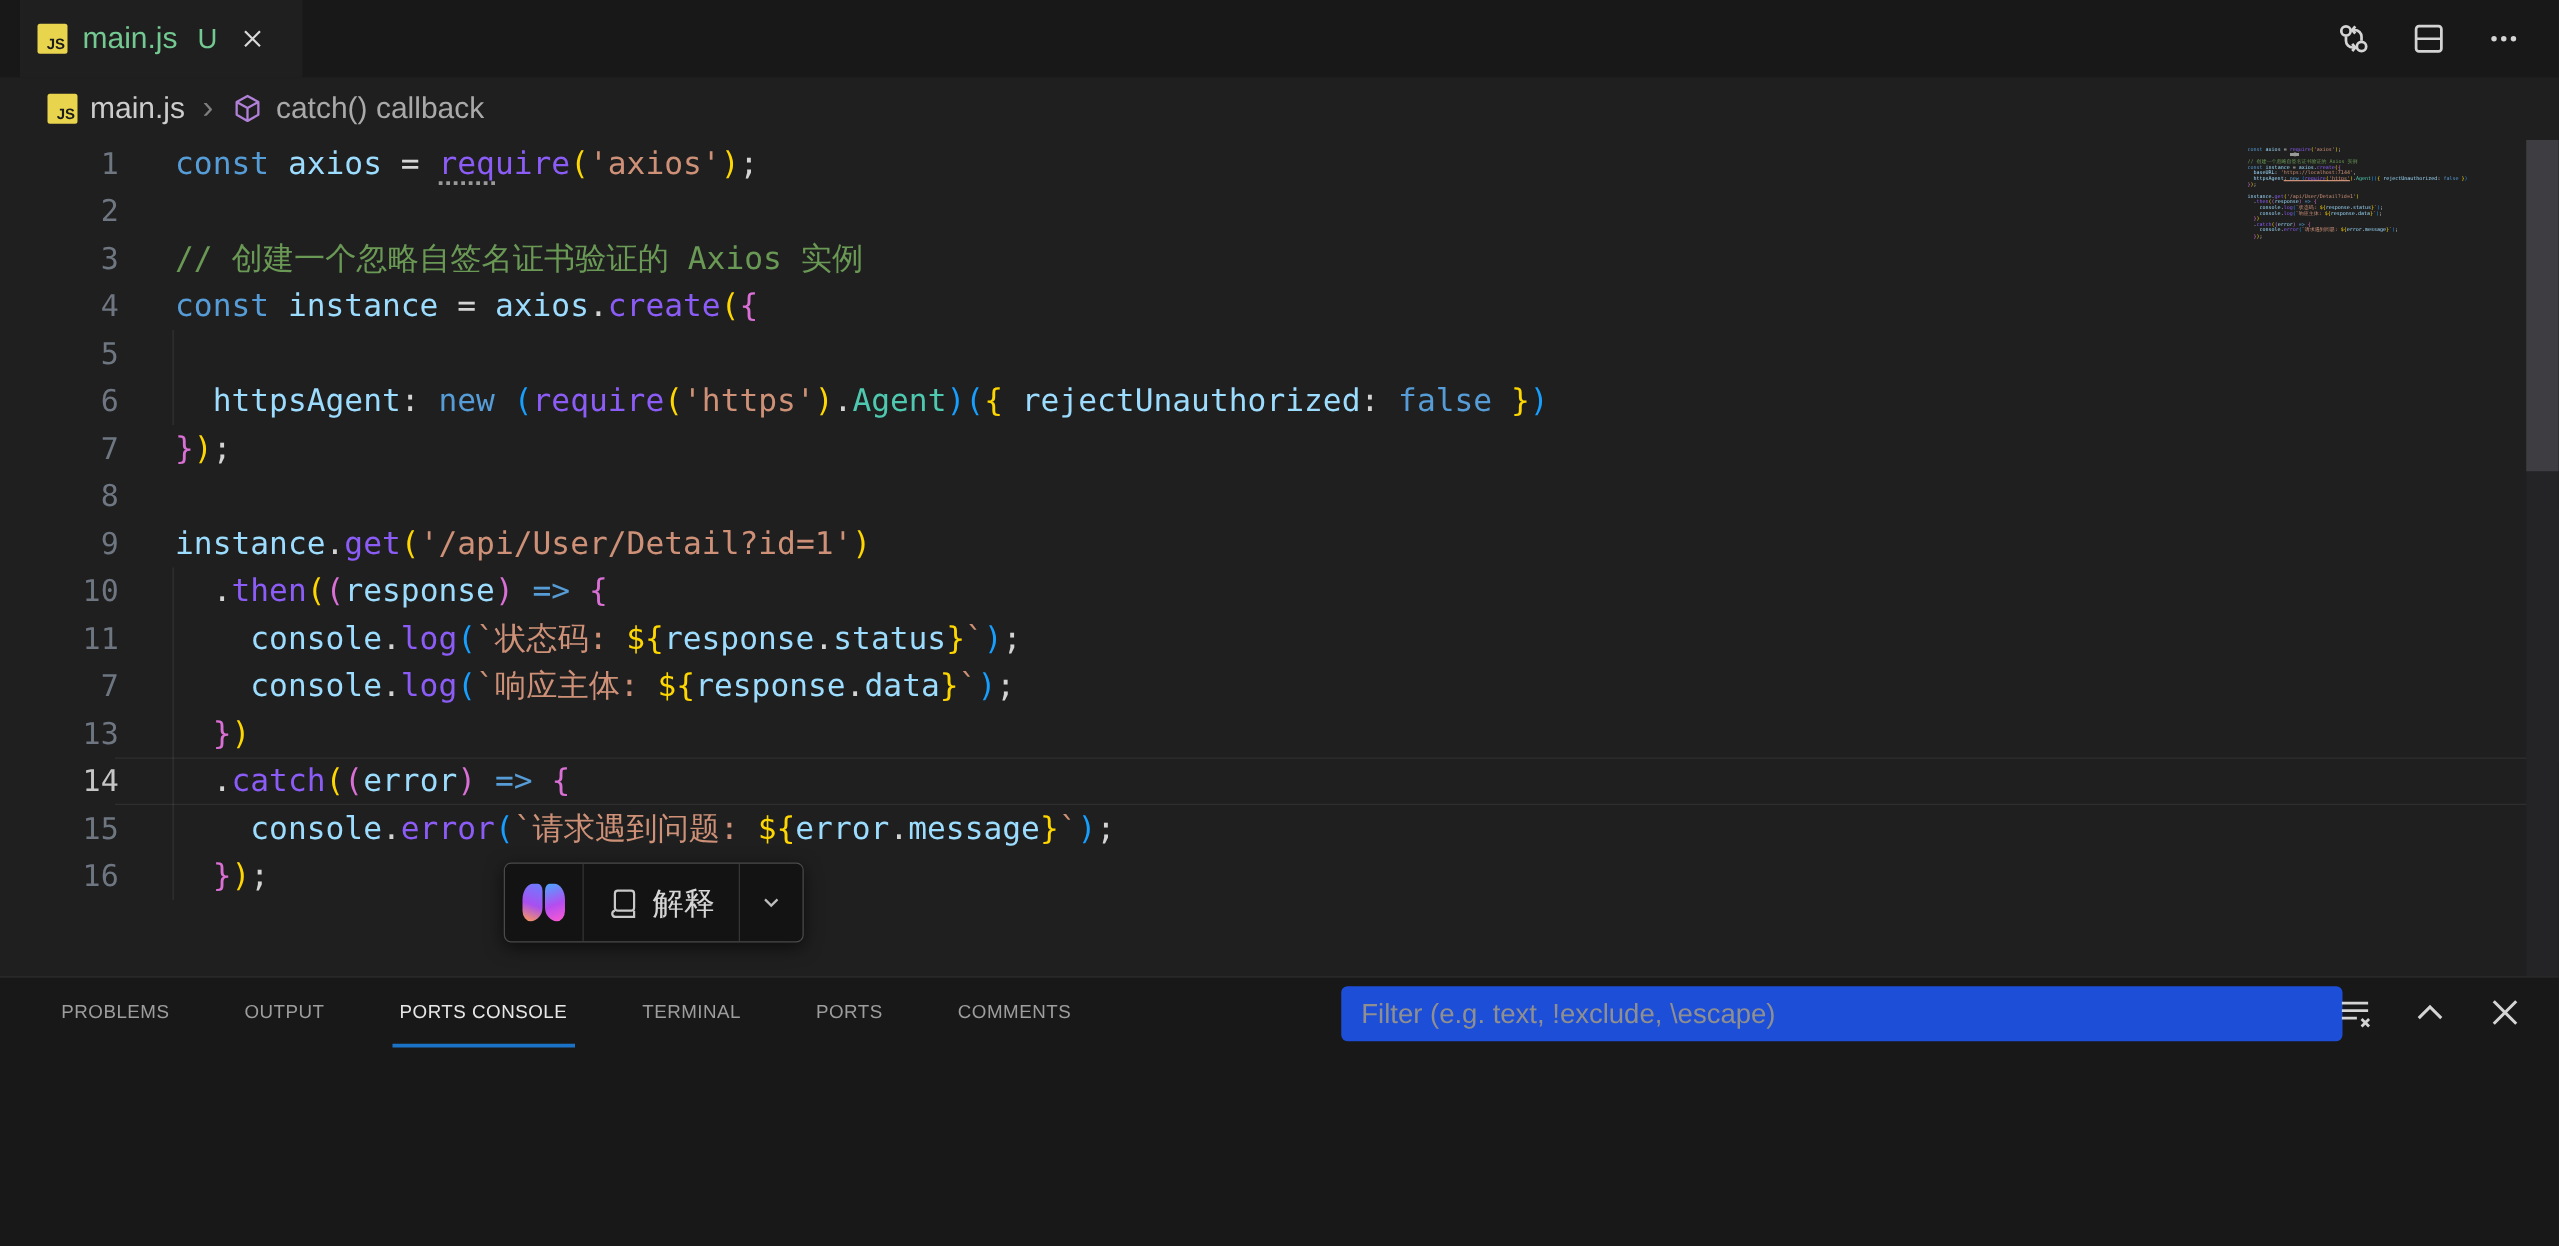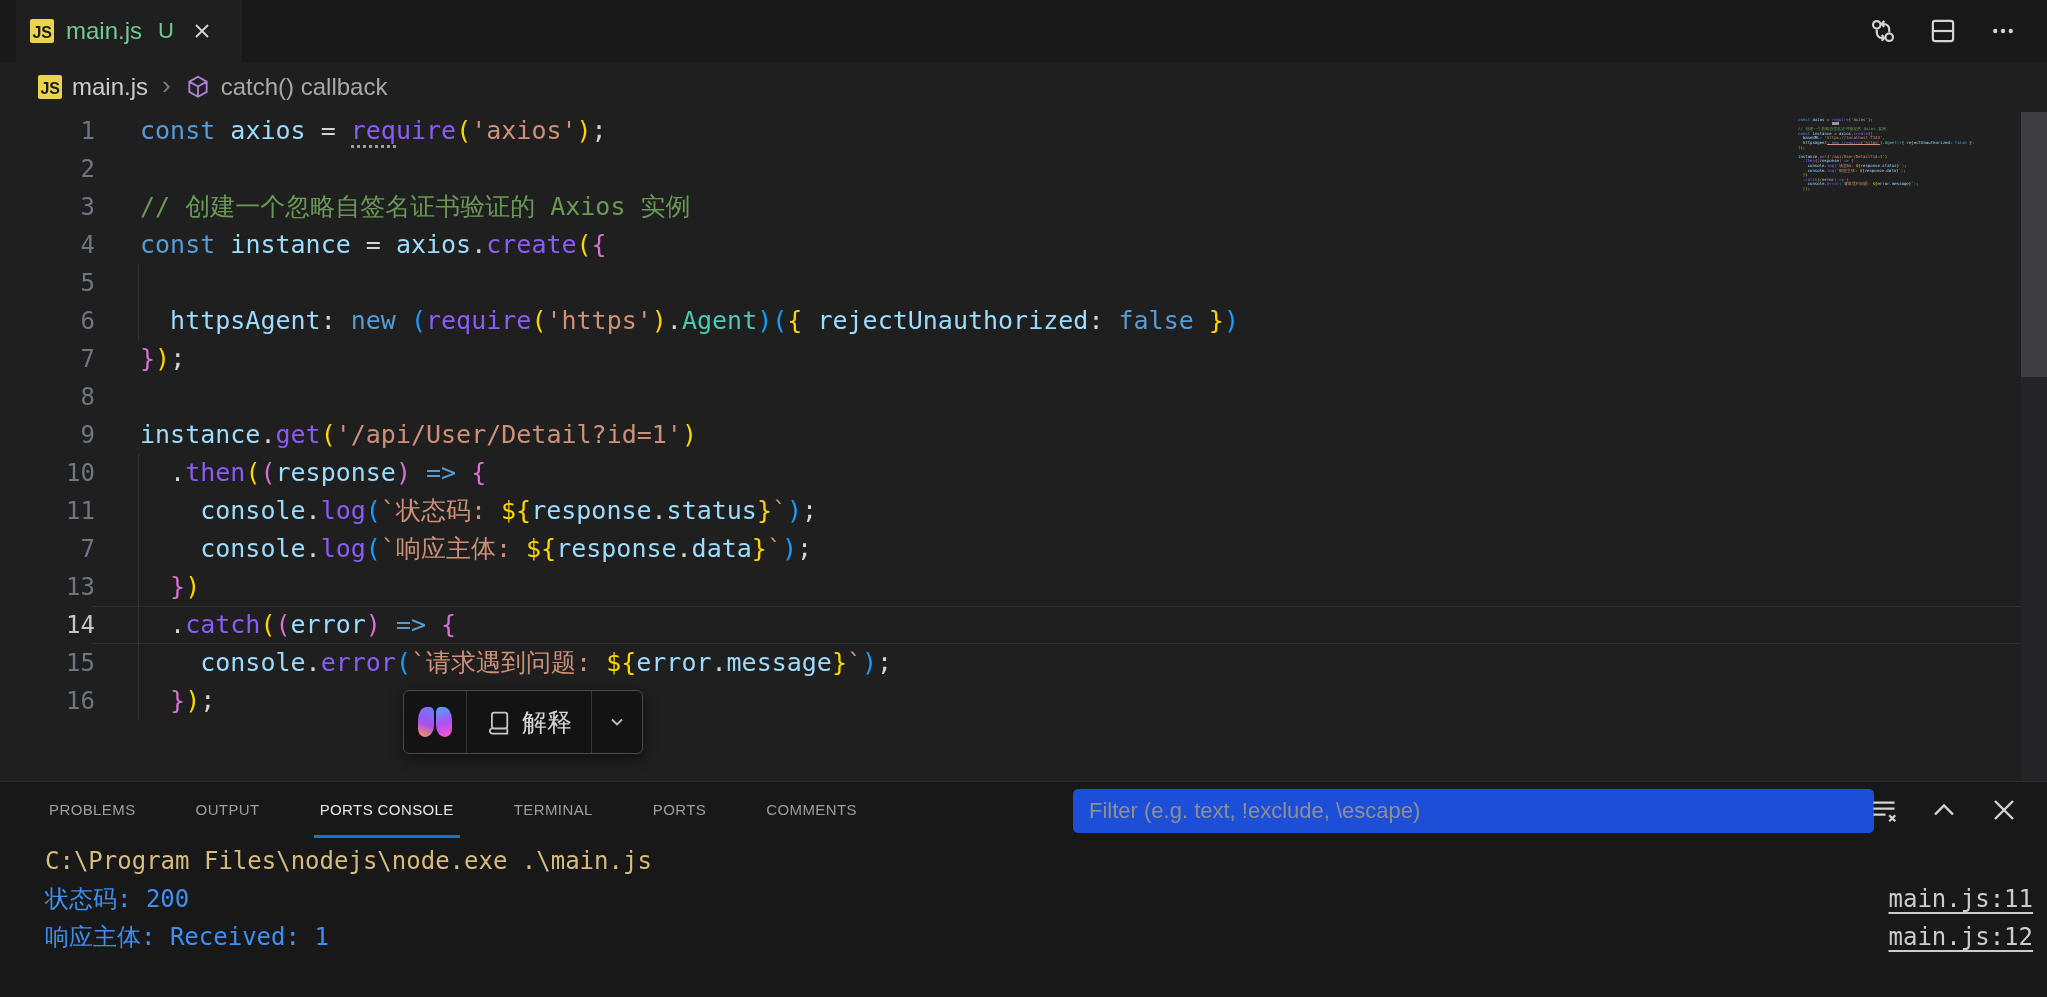--- a/index.html
+++ b/index.html
@@ -6,21 +6,21 @@
   * { margin:0; padding:0; box-sizing:border-box; }
   html,body { width:2047px; height:997px; overflow:hidden; background:#1f1f1f;
     font-family:"Liberation Sans", sans-serif; }
   .app { position:relative; width:2047px; height:997px; background:#1f1f1f; }
 
   
   .tabstrip { position:absolute; left:0; top:0; width:2047px; height:62px; background:#181818; }
   .tab { position:absolute; left:16px; top:0; width:226px; height:62px; background:#1f1f1f;
     display:flex; align-items:center; padding:0 14px; gap:12px; }
   .js-icon { width:24px; height:24px; background:#e8d44d; color:#1c1c1c; border-radius:2px;
-    font-size:16px; font-weight:bold; display:flex; align-items:flex-end; justify-content:flex-end;
+    font-size:12px; font-weight:bold; display:flex; align-items:flex-end; justify-content:flex-end;
     padding:2px 2px; line-height:1; }
   .tab-label { color:#73c991; font-size:24px; }
   .tab-badge { color:#73c991; font-size:22px; margin-left:4px; }
   .tab-close { margin-left:6px; display:flex; align-items:center; }
   .editor-actions { position:absolute; right:28px; top:0; height:62px; display:flex; align-items:center; gap:28px; }
   .icon-btn { background:none; border:none; cursor:pointer; display:flex; align-items:center; padding:2px; }
   .icon-btn svg { display:block; }
 
   
   .breadcrumb { position:absolute; left:0; top:62px; width:2047px; height:50px; background:#1f1f1f;
@@ -264,20 +264,15 @@
         <svg width="30" height="30" viewBox="0 0 20 20">
             <path d="M4 13 L10 7 L16 13" stroke="#d4d4d4" stroke-width="1.6" fill="none"></path>
           </svg>
       </button>
       <button class="icon-btn">
         <svg width="30" height="30" viewBox="0 0 20 20">
             <path d="M4 4 L16 16 M16 4 L4 16" stroke="#d4d4d4" stroke-width="1.6" fill="none"></path>
           </svg>
       </button>
     </div>
-    <div class="console" id="console-rows">
-        <div class="crow command"><span>C:\Program Files\nodejs\node.exe .\main.js</span></div>
-        <div class="crow info"><span>状态码: 200</span><span class="src-link">main.js:11</span></div>
-        <div class="crow info"><span>响应主体: Received: 1</span><span class="src-link">main.js:12</span></div>
-      </div>
   </div>
 
 </div>
 
 </body></html>

